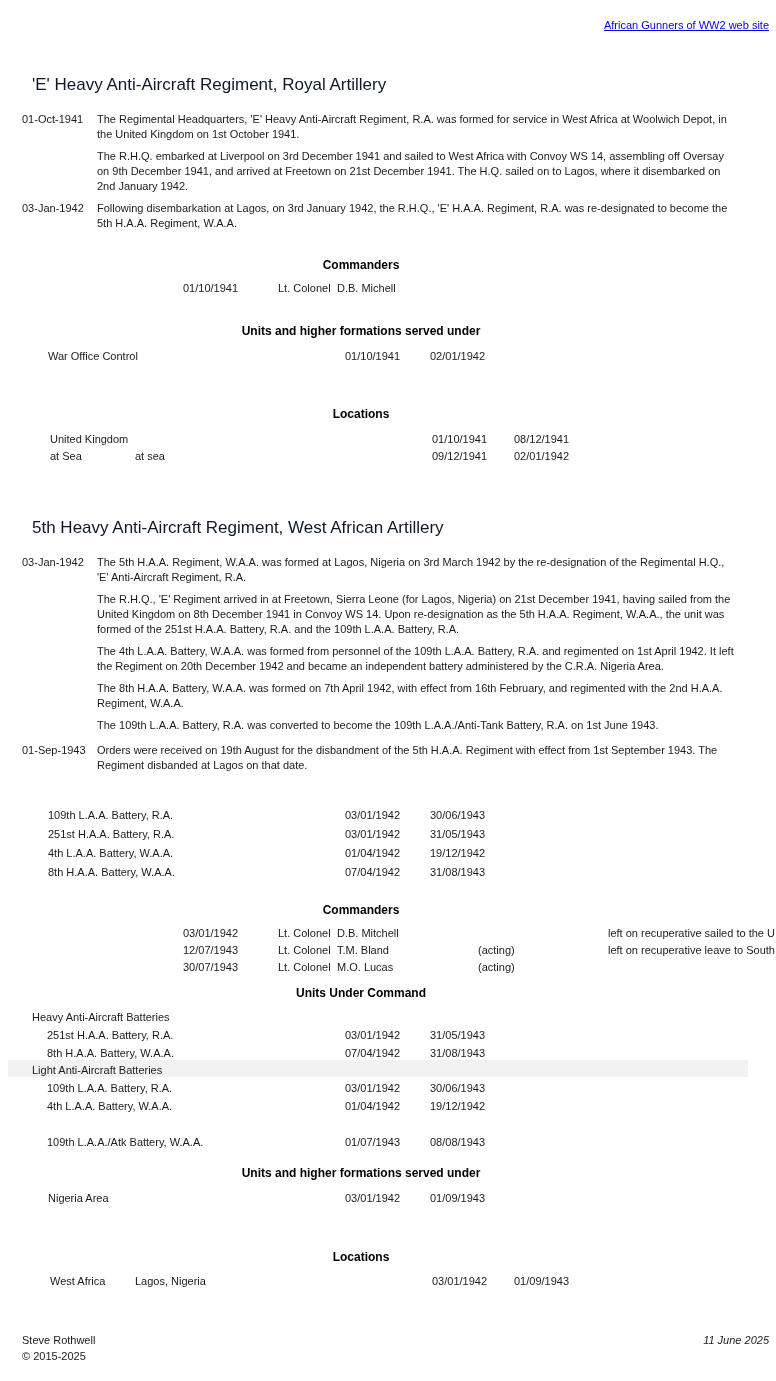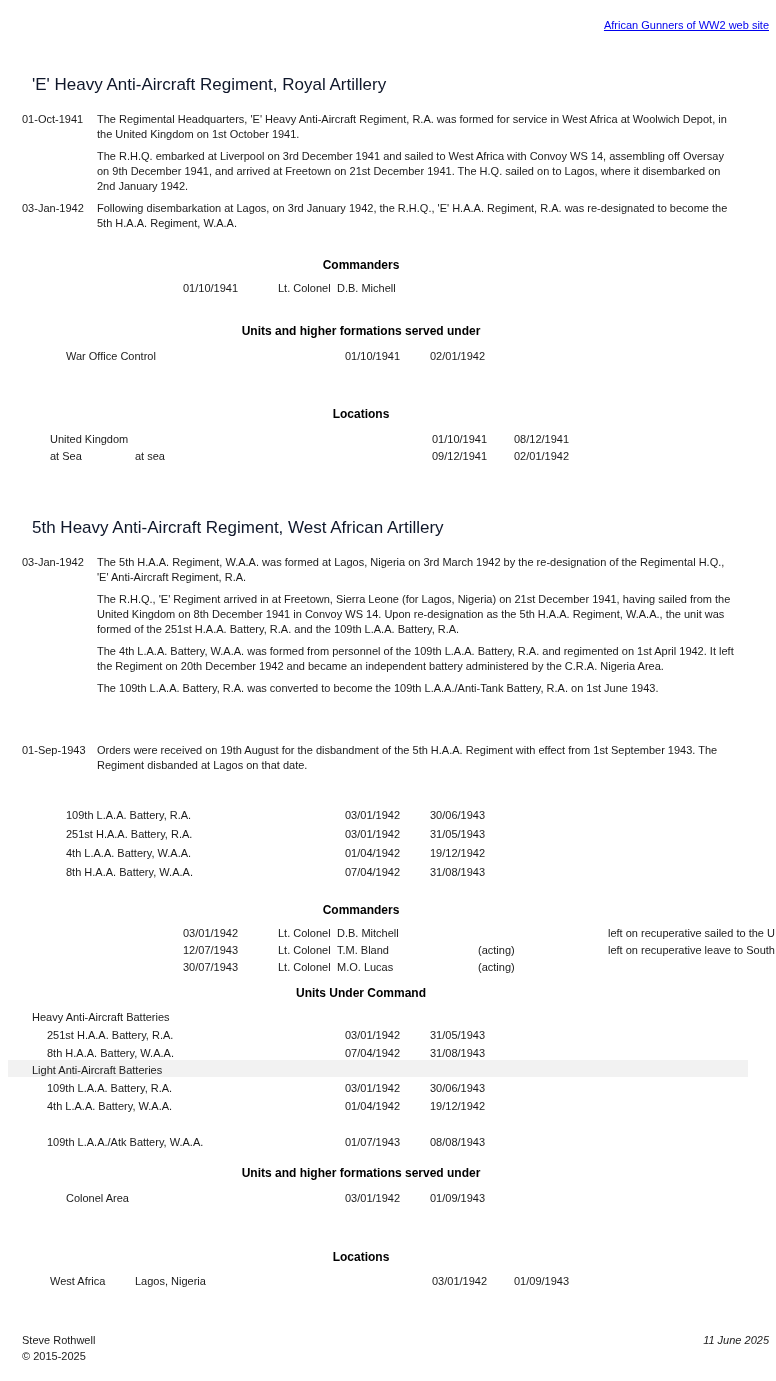--- a/index.html
+++ b/index.html
@@ -22,21 +22,21 @@
   .entry .edate { position:absolute; left:22px; top:0; white-space:nowrap; }
   .entry .etext { position:absolute; left:97px; top:0; width:637px; }
   .entry .etext p { margin:0 0 7px 0; }
   .shead {
     position:absolute; left:0; width:722px; text-align:center;
     font-weight:bold; font-size:12px; color:#000; white-space:nowrap;
   }
   .row { position:absolute; left:0; width:776px; height:17px; }
   .row .c { position:absolute; top:0; white-space:nowrap; }
   
-  .unit .name { left:66px; }
+  .unit .name { left:48px; }
   .unit .d1 { left:345px; }
   .unit .d2 { left:430px; }
   .unit.sub .name { left:47px; }
   .grp .name { left:32px; }
   
   .loc .place { left:50px; }
   .loc .detail { left:135px; }
   .loc .d1 { left:432px; }
   .loc .d2 { left:514px;text-align:center; }
   
@@ -103,20 +103,21 @@
   </div>
 
   <div class="h1" style="top:503px">5th Heavy Anti-Aircraft Regiment, West African Artillery</div>
 
   <div class="entry" style="top:540px">
     <span class="edate">03-Jan-1942</span>
     <div class="etext">
       <p>The 5th H.A.A. Regiment, W.A.A. was formed at Lagos, Nigeria on 3rd March 1942 by the re-designation of the Regimental H.Q., 'E' Anti-Aircraft Regiment, R.A.</p>
       <p>The R.H.Q., 'E' Regiment arrived in at Freetown, Sierra Leone (for Lagos, Nigeria) on 21st December 1941, having sailed from the United Kingdom on 8th December 1941 in Convoy WS 14.  Upon re-designation as the 5th H.A.A. Regiment, W.A.A., the unit was formed of the 251st H.A.A. Battery, R.A. and the 109th L.A.A. Battery, R.A.</p>
       <p>The 4th L.A.A. Battery, W.A.A. was formed from personnel of the 109th L.A.A. Battery, R.A. and regimented on 1st April 1942.  It left the Regiment on 20th December 1942 and became an independent battery administered by the C.R.A. Nigeria Area.</p>
+      <p>The 8th H.A.A. Battery, W.A.A. was formed on 7th April 1942, with effect from 16th February, and regimented with the 2nd H.A.A. Regiment, W.A.A.</p>
       <p>The 109th L.A.A. Battery, R.A. was converted to become the 109th L.A.A./Anti-Tank Battery, R.A. on 1st June 1943.</p>
     </div>
   </div>
 
   <div class="entry" style="top:728px">
     <span class="edate">01-Sep-1943</span>
     <div class="etext">
       <p>Orders were received on 19th August for the disbandment of the 5th H.A.A. Regiment with effect from 1st September 1943.  The Regiment disbanded at Lagos on that date.</p>
     </div>
   </div>
@@ -197,21 +198,21 @@
   </div>
 
   <div class="row unit sub" style="top:1120px">
     <span class="c name">109th L.A.A./Atk Battery, W.A.A.</span>
     <span class="c d1">01/07/1943</span>
     <span class="c d2">08/08/1943</span>
   </div>
 
   <div class="shead" style="top:1151px">Units and higher formations served under</div>
   <div class="row unit" style="top:1176px">
-    <span class="c name">Colonel Area</span>
+    <span class="c name">Nigeria Area</span>
     <span class="c d1">03/01/1942</span>
     <span class="c d2">01/09/1943</span>
   </div>
 
   <div class="shead" style="top:1235px">Locations</div>
   <div class="row loc" style="top:1259px">
     <span class="c place">West Africa</span>
     <span class="c detail">Lagos, Nigeria</span>
     <span class="c d1">03/01/1942</span>
     <span class="c d2">01/09/1943</span>

